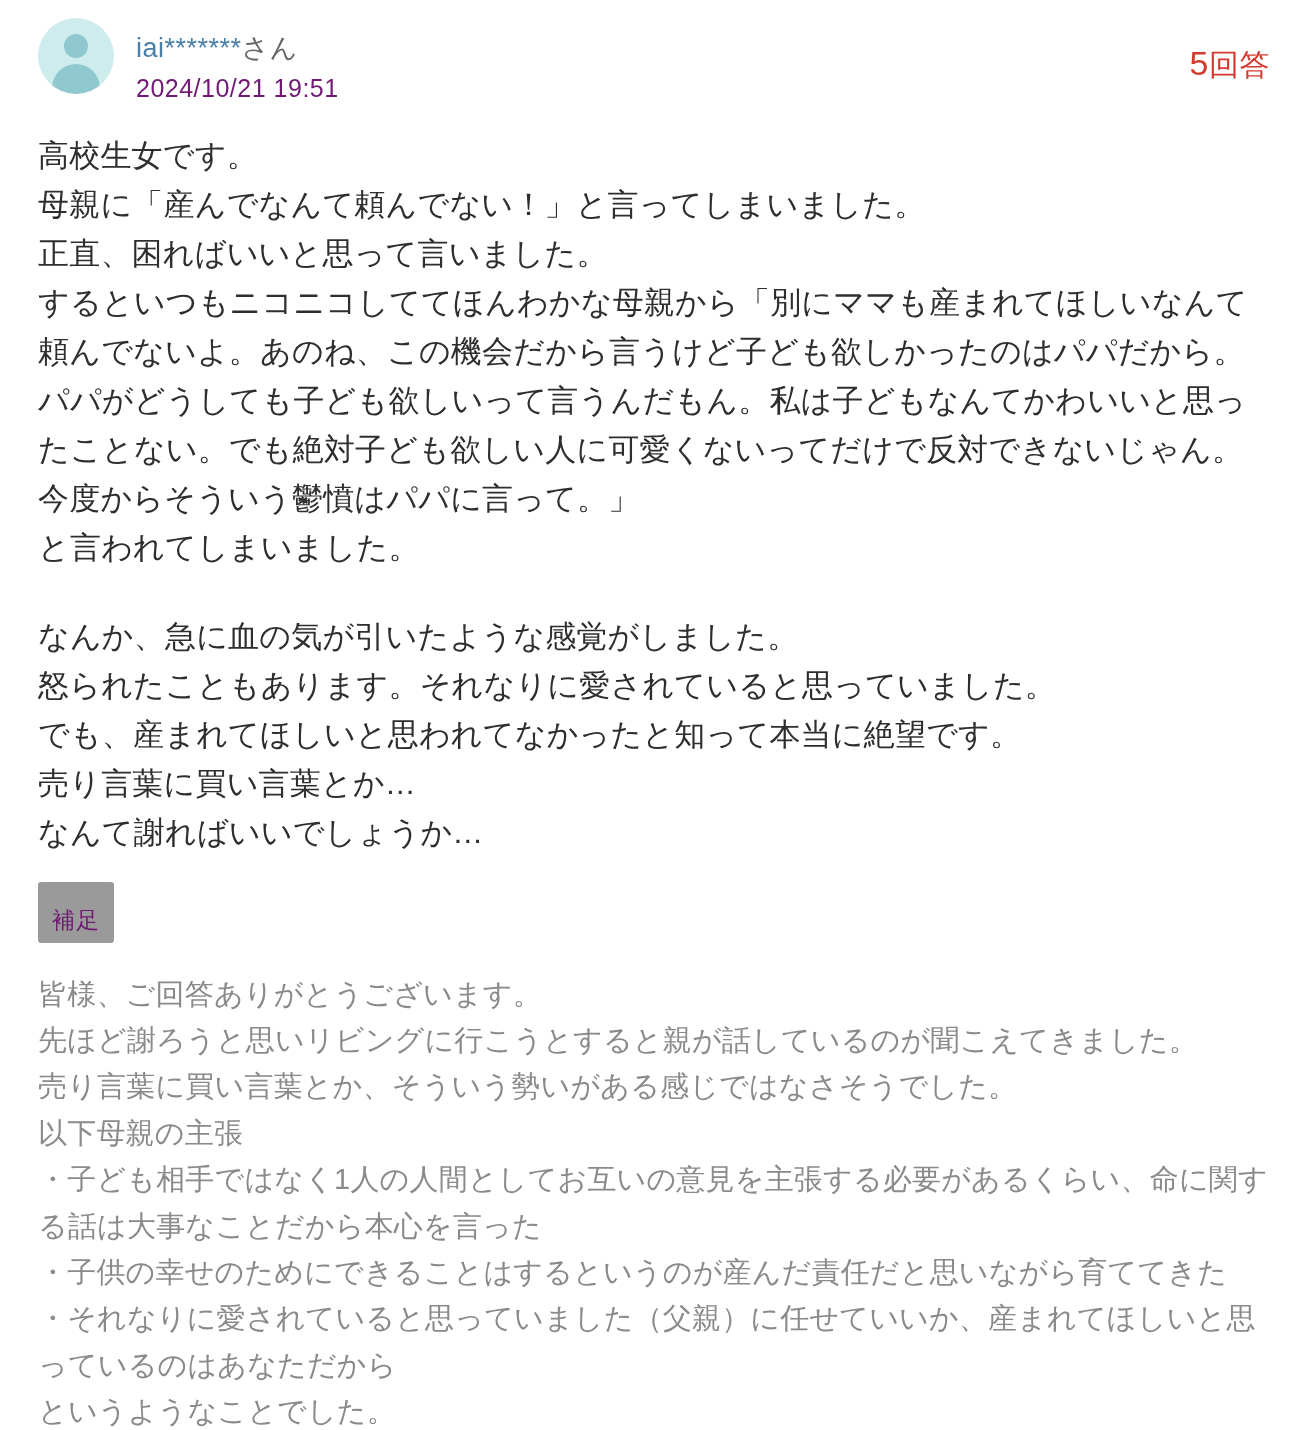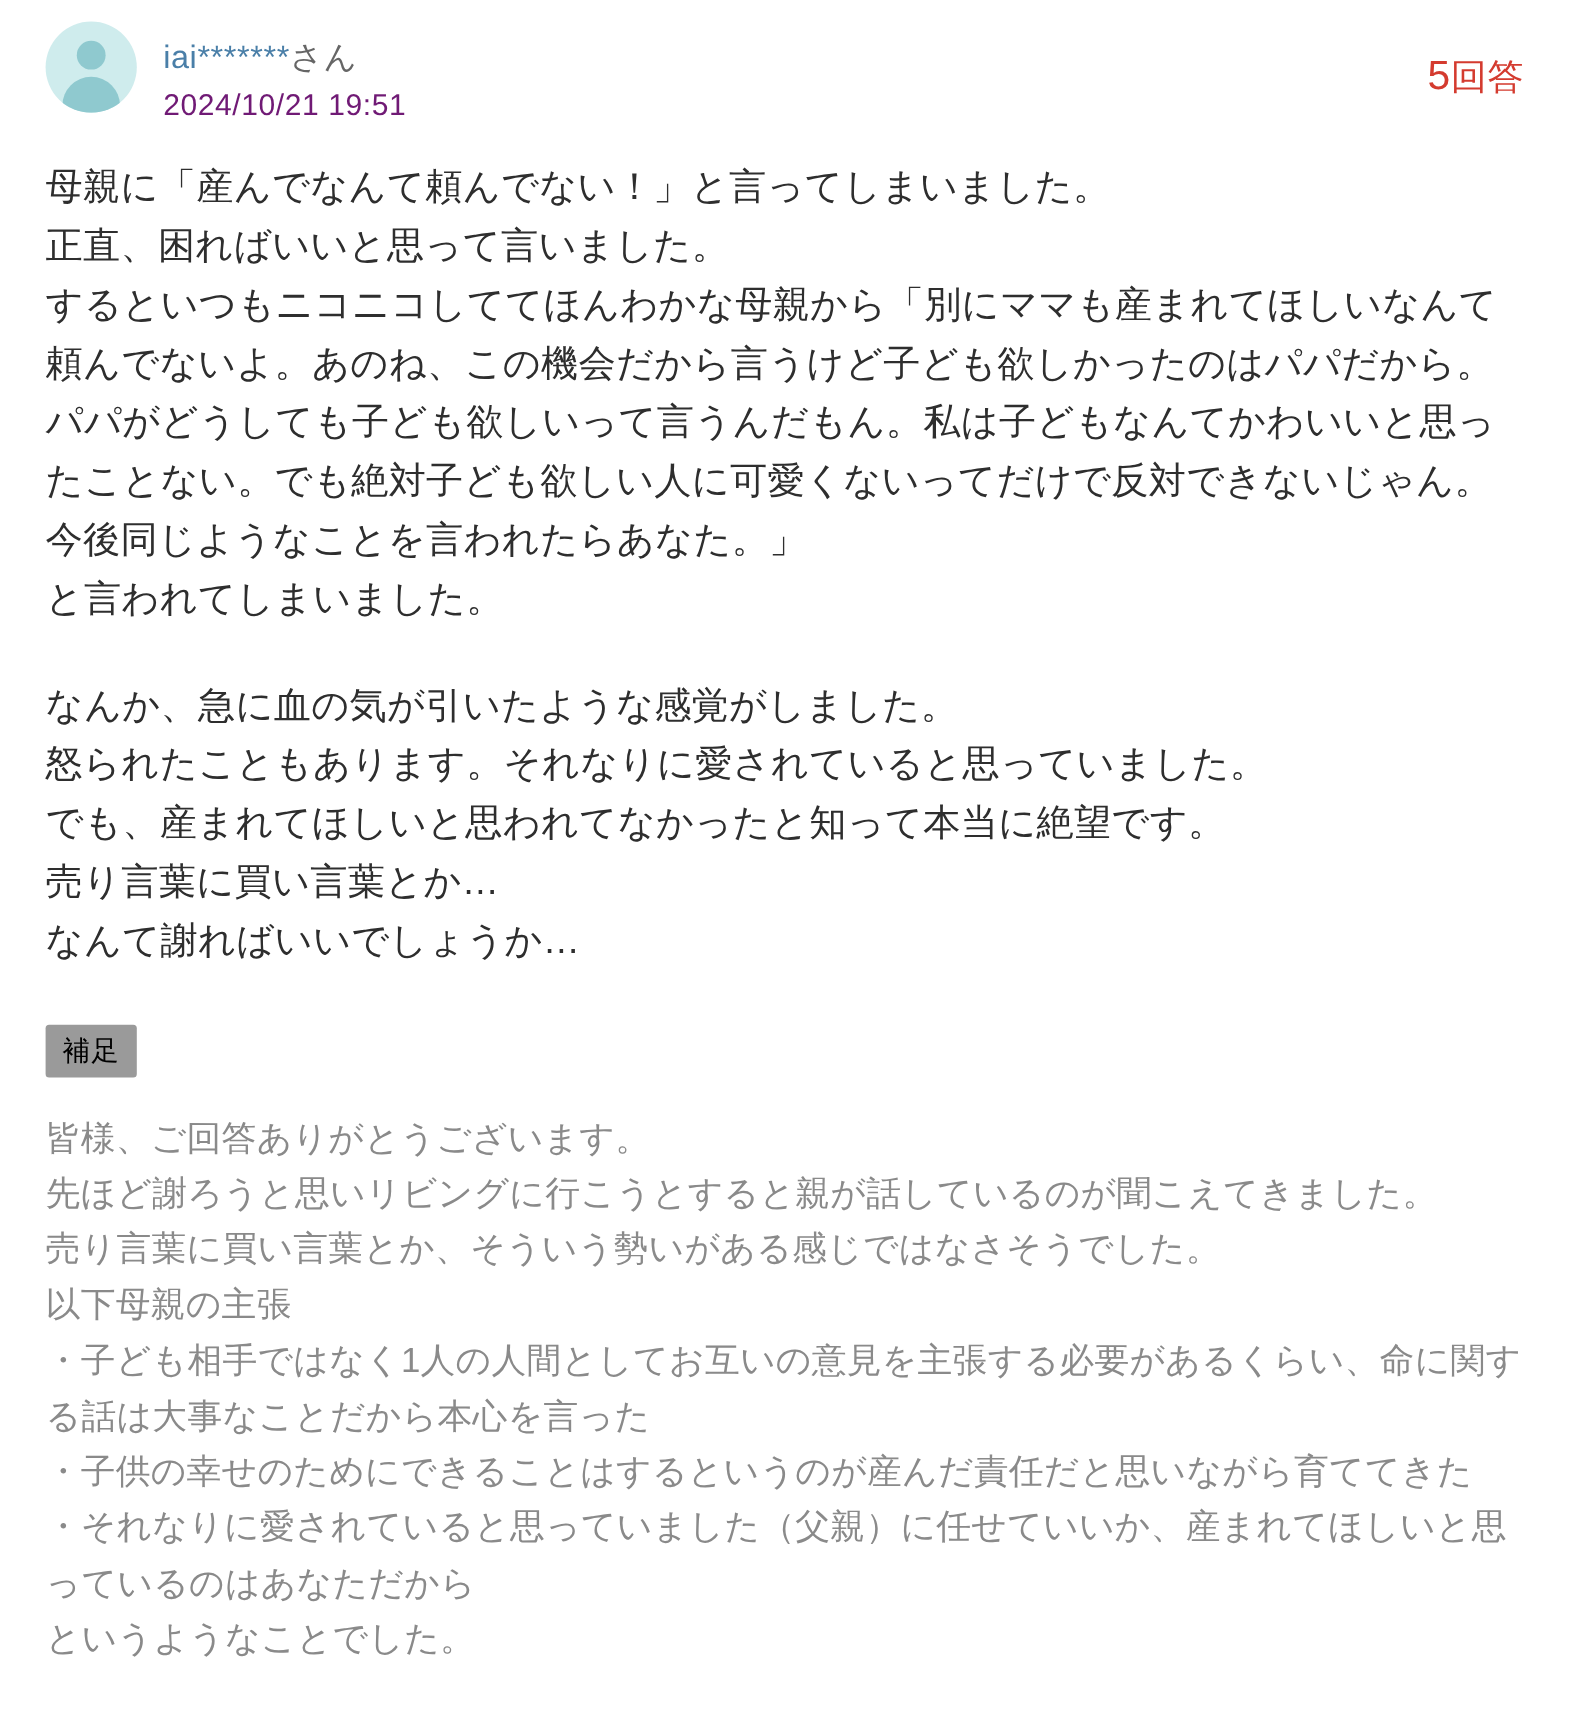--- a/index.html
+++ b/index.html
@@ -100,25 +100,25 @@
   .post-body p {
     margin: 0;
   }
   .blank-line {
     height: 40px;
   }
 
   
   .supplement-tag {
     display: inline-block;
-    margin-top: 45px;
+    margin-top: 24px;
     background: #9a9a9a;
-    color: #000000;
+    color: #701a75;
     font-size: 23px;
-    padding: 6px 14px 7px;
+    padding: 23px 14px 7px;
     border-radius: 3px;
     letter-spacing: 1px;
   }
   .supplement-body {
     margin-top: 28px;
     font-size: 29px;
     line-height: 1.6;
     color: #8a8a8a;
     letter-spacing: 0.2px;
   }
@@ -141,23 +141,24 @@
         <span>iai*******</span><span class="suffix">さん</span>
       </div>
       <div class="post-date">2024/10/21 19:51</div>
     </div>
     <div class="answer-count">
       <span class="num">5</span><span>回答</span>
     </div>
   </div>
 
   <div class="post-body">
+    <p>高校生女です。</p>
     <p>母親に「産んでなんて頼んでない！」と言ってしまいました。</p>
     <p>正直、困ればいいと思って言いました。</p>
-    <p>するといつもニコニコしててほんわかな母親から「別にママも産まれてほしいなんて頼んでないよ。あのね、この機会だから言うけど子ども欲しかったのはパパだから。パパがどうしても子ども欲しいって言うんだもん。私は子どもなんてかわいいと思ったことない。でも絶対子ども欲しい人に可愛くないってだけで反対できないじゃん。今後同じようなことを言われたらあなた。」</p>
+    <p>するといつもニコニコしててほんわかな母親から「別にママも産まれてほしいなんて頼んでないよ。あのね、この機会だから言うけど子ども欲しかったのはパパだから。パパがどうしても子ども欲しいって言うんだもん。私は子どもなんてかわいいと思ったことない。でも絶対子ども欲しい人に可愛くないってだけで反対できないじゃん。今度からそういう鬱憤はパパに言って。」</p>
     <p>と言われてしまいました。</p>
     <div class="blank-line"></div>
     <p>なんか、急に血の気が引いたような感覚がしました。</p>
     <p>怒られたこともあります。それなりに愛されていると思っていました。</p>
     <p>でも、産まれてほしいと思われてなかったと知って本当に絶望です。</p>
     <p>売り言葉に買い言葉とか…</p>
     <p>なんて謝ればいいでしょうか…</p>
   </div>
 
   <div class="supplement-tag">補足</div>

